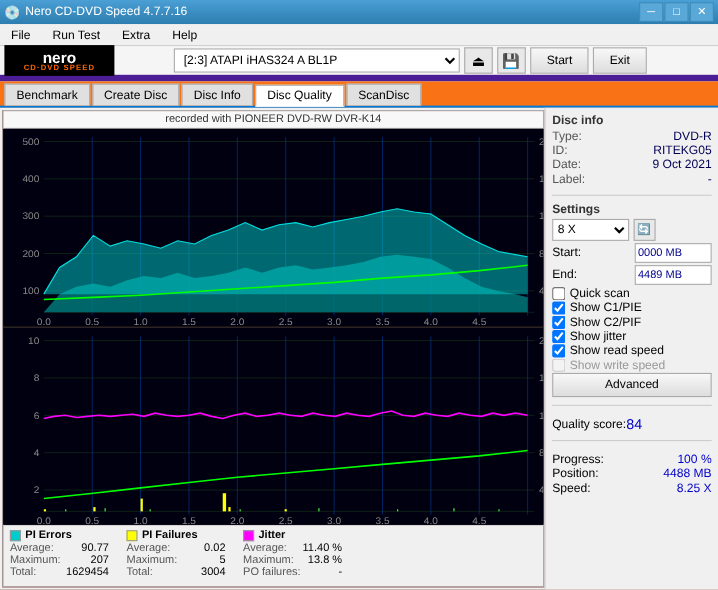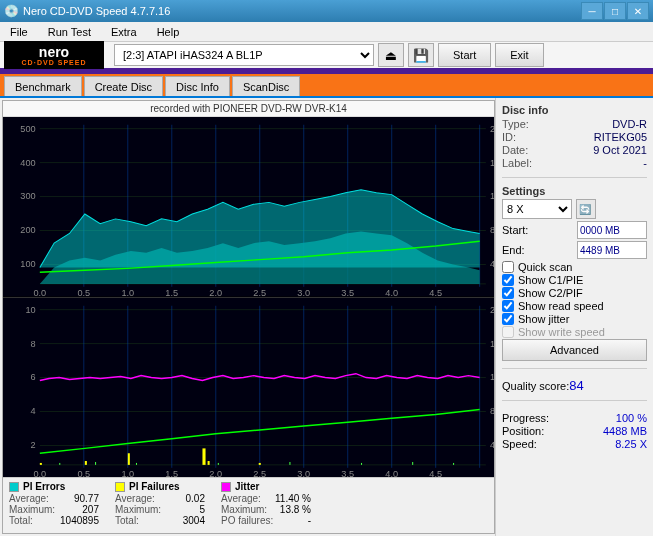--- a/index.html
+++ b/index.html
@@ -67,20 +67,21 @@
     .nero-logo .cddvd-text { font-size: 7px; color: #ff6600; letter-spacing: 1px; line-height: 1; }
     
     .drive-select {
       flex: 1;
       max-width: 260px;
       height: 22px;
       font-size: 11px;
       border: 1px solid #aaa;
       background: white;
       padding: 0 4px;
+      margin-left: 44px;
     }
     .toolbar-icon-btn {
       width: 26px; height: 24px;
       background: #e8e8e8;
       border: 1px solid #aaa;
       cursor: pointer;
       display: flex; align-items: center; justify-content: center;
       font-size: 13px;
     }
     .start-btn {
@@ -252,20 +253,21 @@
   <button class="toolbar-icon-btn" title="Eject">⏏</button>
   <button class="toolbar-icon-btn" title="Save">💾</button>
   <button class="start-btn">Start</button>
   <button class="exit-btn">Exit</button>
 </div>
 
 <div class="tabs">
   <div class="tab">Benchmark</div>
   <div class="tab">Create Disc</div>
   <div class="tab">Disc Info</div>
+  <div class="tab active">Disc Quality</div>
   <div class="tab">ScanDisc</div>
 </div>
 
 <div class="main-content">
 
   <div style="flex:1; display:flex; flex-direction:column; background:#7f1d1d; margin:2px 0 2px 2px; border:1px solid #aaa; min-width:0;">
 
     <div style="text-align:center; font-size:10px; color:#333; padding:2px 0; background:#f8f8f8; border-bottom:1px solid #ddd;">recorded with PIONEER  DVD-RW  DVR-K14</div>
 
     <div style="flex:1; position:relative; background:#000; min-height:0;">
@@ -402,21 +404,21 @@
         <div class="stat-row">
           <span class="stat-label">Average:</span>
           <span class="stat-value">90.77</span>
         </div>
         <div class="stat-row">
           <span class="stat-label">Maximum:</span>
           <span class="stat-value">207</span>
         </div>
         <div class="stat-row">
           <span class="stat-label">Total:</span>
-          <span class="stat-value">1040895</span>
+          <span class="stat-value">1629454</span>
         </div>
       </div>
 
       <div class="stat-group">
         <div class="stat-group-title">
           <div class="stat-color-box" style="background:#ffff00;"></div>
           <span>PI Failures</span>
         </div>
         <div class="stat-row">
           <span class="stat-label">Average:</span>
@@ -503,25 +505,25 @@
       <div class="checkbox-row">
         <input type="checkbox" checked="" style="">
         <span>Show C1/PIE</span>
       </div>
       <div class="checkbox-row">
         <input type="checkbox" checked="" style="">
         <span>Show C2/PIF</span>
       </div>
       <div class="checkbox-row">
         <input type="checkbox" checked="" style="">
-        <span>Show read speed</span>
+        <span>Show jitter</span>
       </div>
       <div class="checkbox-row">
         <input type="checkbox" checked="" style="">
-        <span>Show jitter</span>
+        <span>Show read speed</span>
       </div>
       <div class="checkbox-row">
         <input type="checkbox" disabled="" style="">
         <span style="color:#999;">Show write speed</span>
       </div>
       <button class="advanced-btn">Advanced</button>
     </div>
 
     <hr class="divider">
 

